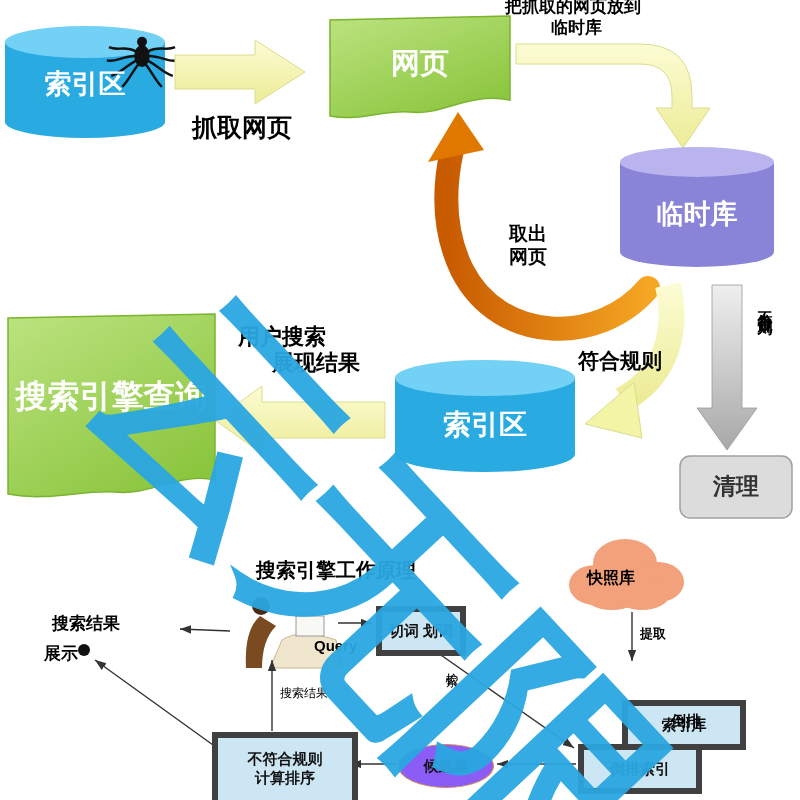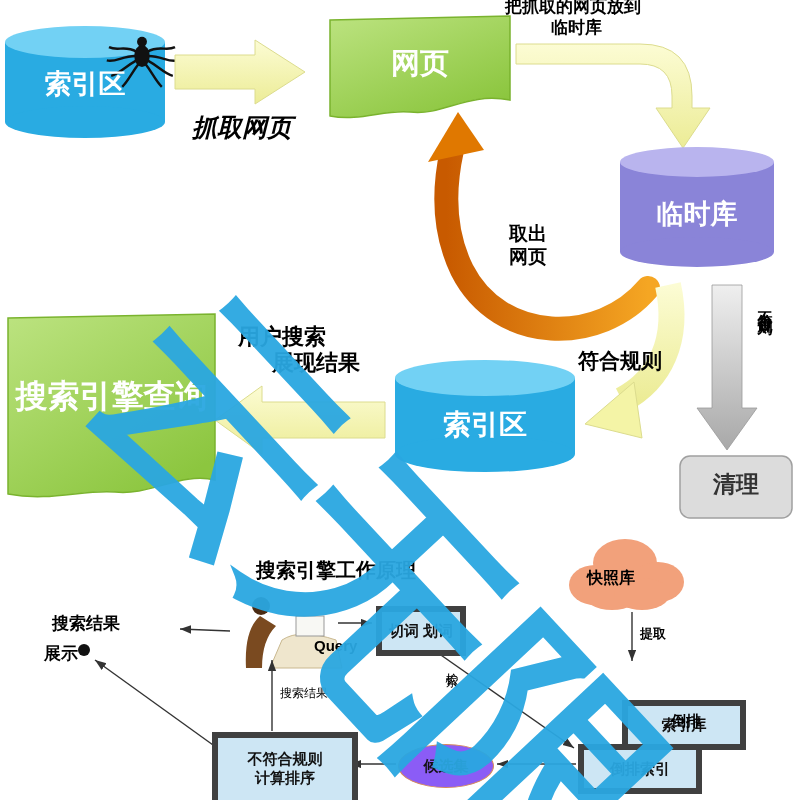--- a/index.html
+++ b/index.html
@@ -130,21 +130,21 @@
       <path d="M576,764 L497,764" marker-end="url(#mh)"></path>
       <path d="M396,764 L350,764" marker-end="url(#mh)"></path>
       <path d="M272,731 L272,660" marker-end="url(#mh)"></path>
       <path d="M230,631 L180,629" marker-end="url(#mh)"></path>
       <path d="M220,750 L95,660" marker-end="url(#mh)"></path>
     </g>
   </svg>
 
   <div class="lbl white center" style="left:5px;top:68px;width:160px;font-size:27px;">索引区</div>
 
-  <div class="lbl" style="left:192px;top:112px;font-size:25px;font-style:italic;">抓取网页</div>
+  <div class="lbl" style="left:192px;top:112px;font-size:25px;">抓取网页</div>
 
   <div class="lbl white center" style="left:330px;top:46px;width:180px;font-size:29px;">网页</div>
 
   <div class="lbl" style="left:505px;top:-4px;font-size:17px;line-height:21px;">
     <div>把抓取的网页放到</div>
     <div style="margin-left:46px;">临时库</div>
   </div>
 
   <div class="lbl white center" style="left:620px;top:198px;width:154px;font-size:27px;">临时库</div>
 
@@ -152,21 +152,21 @@
     <div>取出</div>
     <div>网页</div>
   </div>
 
   <div class="lbl" style="left:578px;top:348px;font-size:21px;">符合规则</div>
 
   <div class="lbl vert" style="left:756px;top:300px;font-size:15px;">不符合规则</div>
 
   <div class="lbl white center" style="left:395px;top:408px;width:180px;font-size:28px;">索引区</div>
 
-  <div class="lbl flexc" style="left:680px;top:456px;width:112px;height:62px;font-size:23px;color:#333;font-family:Liberation Mono, monospace;">清理</div>
+  <div class="lbl flexc" style="left:680px;top:456px;width:112px;height:62px;font-size:23px;color:#333;">清理</div>
 
   <div class="lbl white center" style="left:8px;top:380px;width:207px;font-size:32px;font-family:Liberation Mono, monospace;">搜索引擎查询</div>
 
   <div class="lbl" style="left:238px;top:324px;font-size:22px;line-height:26px;">
     <div>用户搜索</div>
     <div style="margin-left:34px;">展现结果</div>
   </div>
 
   <div class="lbl" style="left:256px;top:558px;font-size:20px;color:#000000;">搜索引擎工作原理</div>
 

